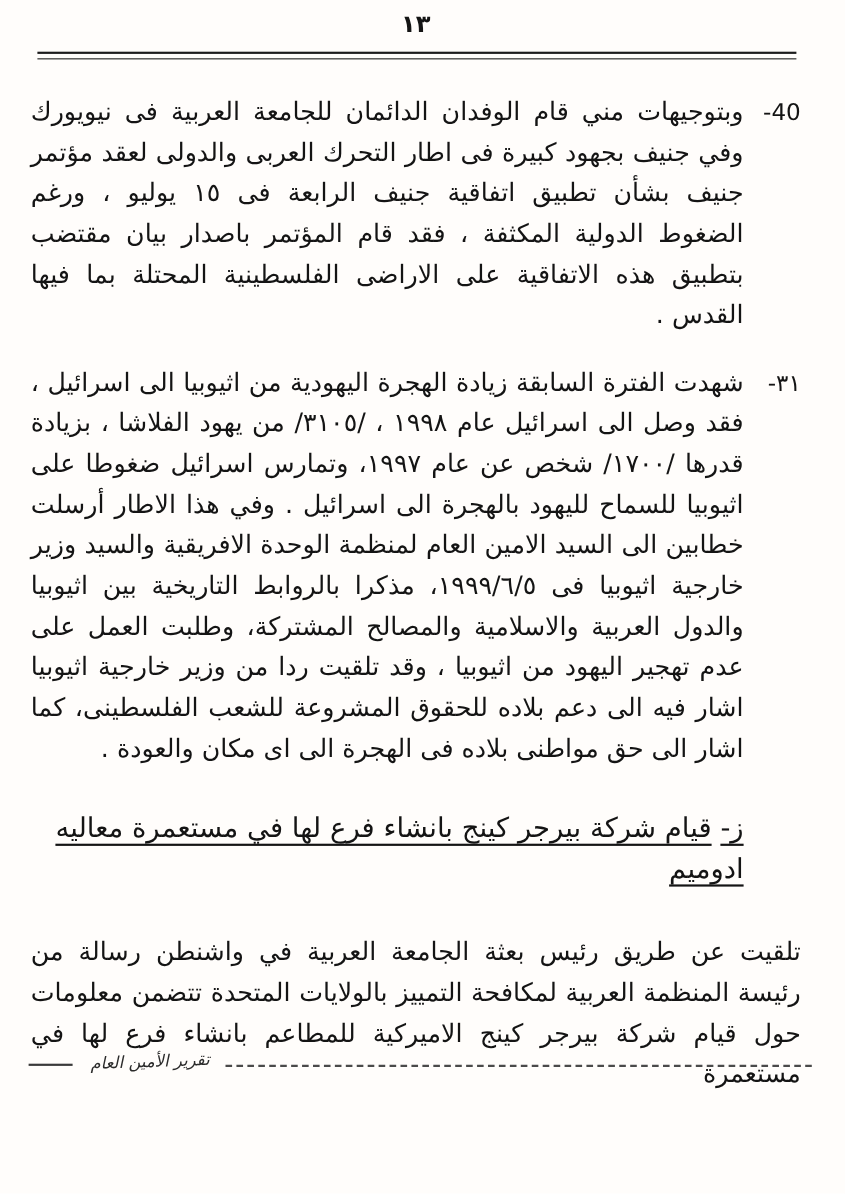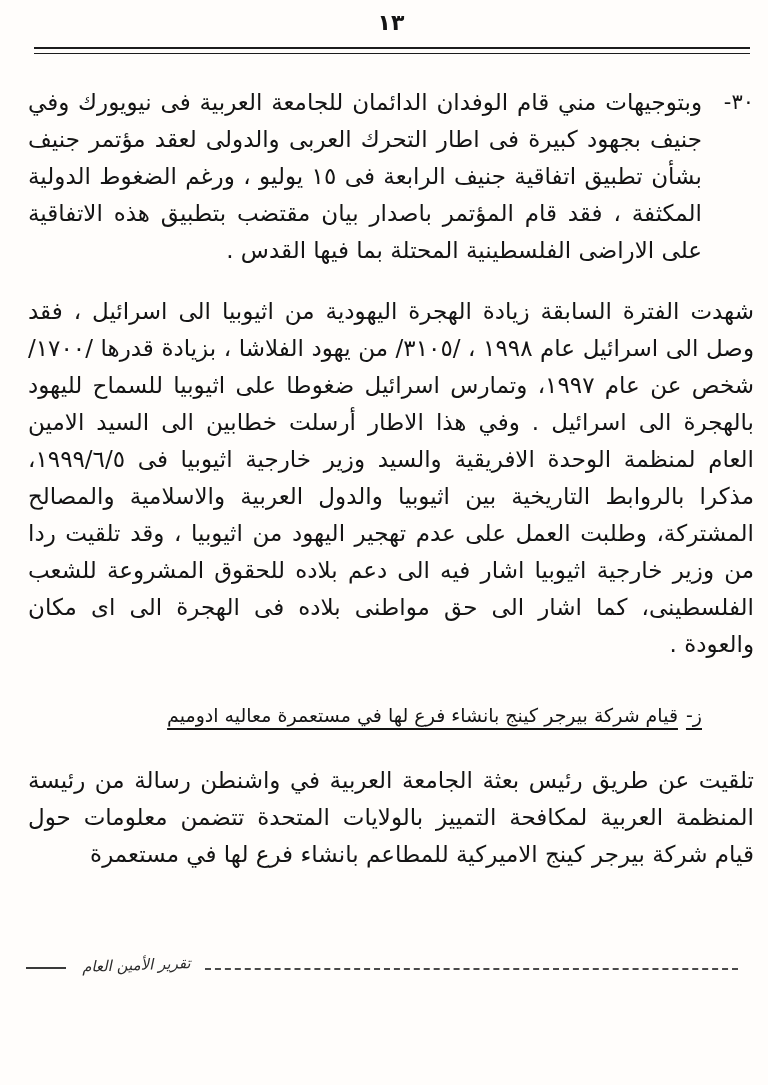--- a/index.html
+++ b/index.html
@@ -6,21 +6,21 @@
   html,body { background:#ffffff; }
   body {
     width:768px; height:1085px;
     font-family:"DejaVu Sans", sans-serif;
     color:#141414;
     overflow:hidden;
   }
   .page {
     position:relative;
     width:768px; height:1085px;
-    padding:8px 14px 0 28px;
+    padding:8px 40px 0 28px;
     direction:rtl;
     background:#fffdfb;
   }
   .page-number {
     text-align:center;
     font-size:22px;
     font-weight:bold;
     letter-spacing:3px;
     padding-top:2px;
   }
@@ -37,22 +37,22 @@
     font-size:21px; line-height:37px;
     text-align:right;
     white-space:nowrap;
   }
   .para-text {
     flex:1;
     font-size:23px; line-height:37px;
     text-align:justify;
   }
   .section-heading {
-    margin:34px 52px 28px 0;
-    font-size:19px; line-height:37px;
+    margin:34px 52px 40px 0;
+    font-size:25px; line-height:37px;
     text-decoration:underline;
     text-underline-offset:6px;
     text-decoration-thickness:1.5px;
   }
   .section-heading .heading-marker { margin-left:8px; }
   .footer {
     position:absolute;
     top:956px; right:30px; left:26px;
     display:flex; align-items:center;
     direction:ltr;
@@ -80,25 +80,26 @@
 
 <div class="page">
 
   <div class="page-number">١٣</div>
 
   <div class="header-rule"></div>
 
   <div class="body-text">
 
     <div class="para">
-      <span class="para-marker">٣٠-</span>
+      <span class="para-marker">40-</span>
       <p class="para-text">وبتوجيهات مني قام الوفدان الدائمان للجامعة العربية فى نيويورك وفي جنيف بجهود كبيرة فى اطار التحرك العربى والدولى لعقد مؤتمر جنيف بشأن تطبيق اتفاقية جنيف الرابعة فى ١٥ يوليو ، ورغم الضغوط الدولية المكثفة ، فقد قام المؤتمر باصدار بيان مقتضب بتطبيق هذه الاتفاقية على الاراضى الفلسطينية المحتلة بما فيها القدس .</p>
     </div>
 
     <div class="para">
+      <span class="para-marker">٣١-</span>
       <p class="para-text">شهدت الفترة السابقة زيادة الهجرة اليهودية من اثيوبيا الى اسرائيل ، فقد وصل الى اسرائيل عام ١٩٩٨ ، /٣١٠٥/ من يهود الفلاشا ، بزيادة قدرها /١٧٠٠/ شخص عن عام ١٩٩٧، وتمارس اسرائيل ضغوطا على اثيوبيا للسماح لليهود بالهجرة الى اسرائيل . وفي هذا الاطار أرسلت خطابين الى السيد الامين العام لمنظمة الوحدة الافريقية والسيد وزير خارجية اثيوبيا فى ١٩٩٩/٦/٥، مذكرا بالروابط التاريخية بين اثيوبيا والدول العربية والاسلامية والمصالح المشتركة، وطلبت العمل على عدم تهجير اليهود من اثيوبيا ، وقد تلقيت ردا من وزير خارجية اثيوبيا اشار فيه الى دعم بلاده للحقوق المشروعة للشعب الفلسطينى، كما اشار الى حق مواطنى بلاده فى الهجرة الى اى مكان والعودة .</p>
     </div>
 
     <div class="section-heading">
       <span class="heading-marker">ز-</span><span class="heading-text">قيام شركة بيرجر كينج بانشاء فرع لها في مستعمرة معاليه ادوميم</span>
     </div>
 
     <div class="para">
       <p class="para-text">تلقيت عن طريق رئيس بعثة الجامعة العربية في واشنطن رسالة من رئيسة المنظمة العربية لمكافحة التمييز بالولايات المتحدة تتضمن معلومات حول قيام شركة بيرجر كينج الاميركية للمطاعم بانشاء فرع لها في مستعمرة</p>
     </div>

